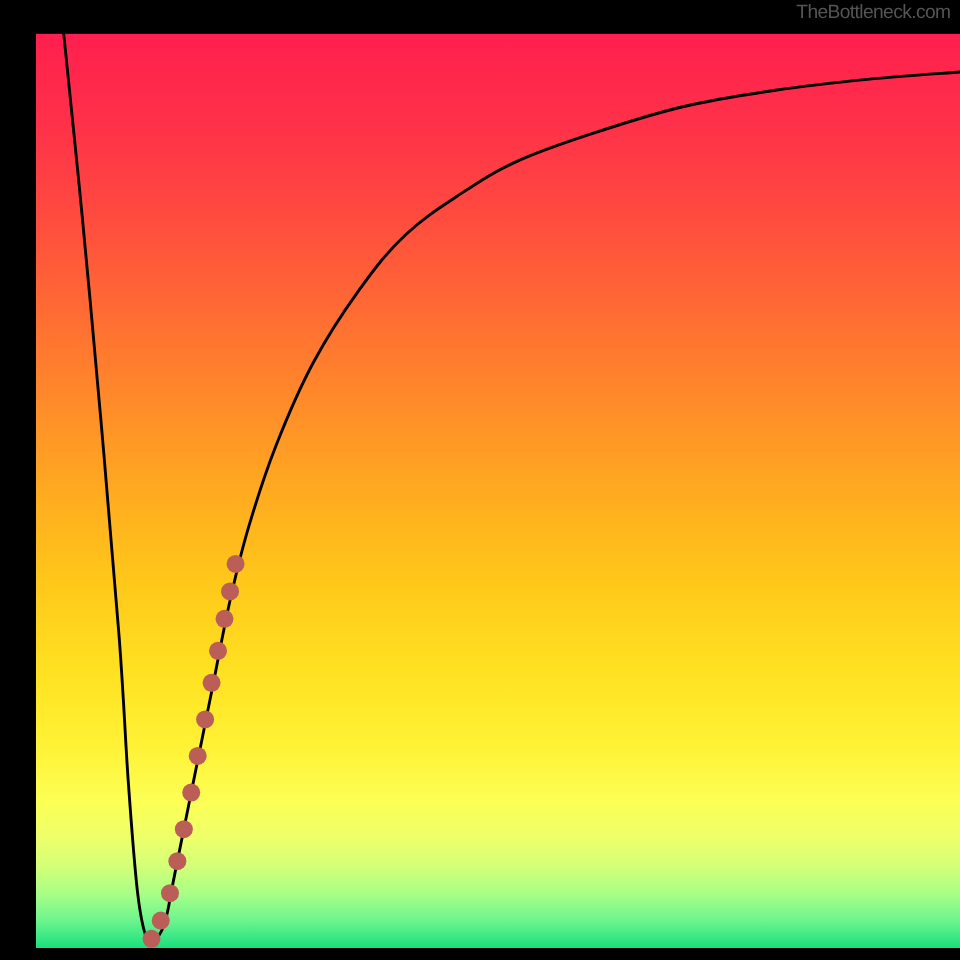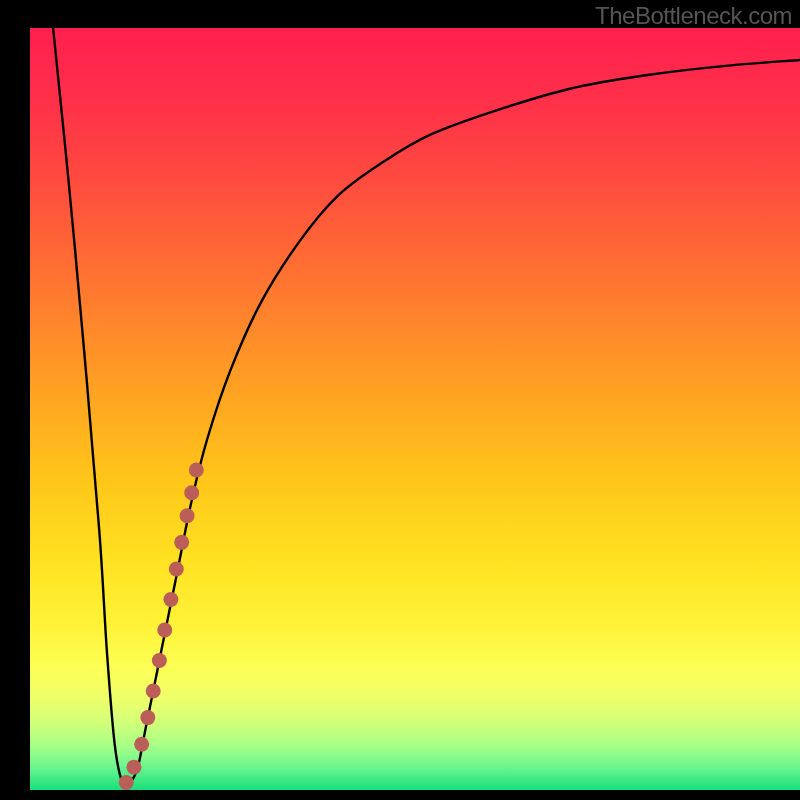--- a/index.html
+++ b/index.html
@@ -15,21 +15,21 @@
     position: relative;
     width: 800px;
     height: 800px;
     background: #000;
   }
   .attribution {
     position: absolute;
     top: 2px;
     right: 8px;
     color: #555;
-    font-size: 24px;
+    font-size: 16px;
     font-weight: 400;
     letter-spacing: -0.5px;
     z-index: 20;
   }
   svg {
     position: absolute;
     top: 0;
     left: 0;
   }
 </style>

